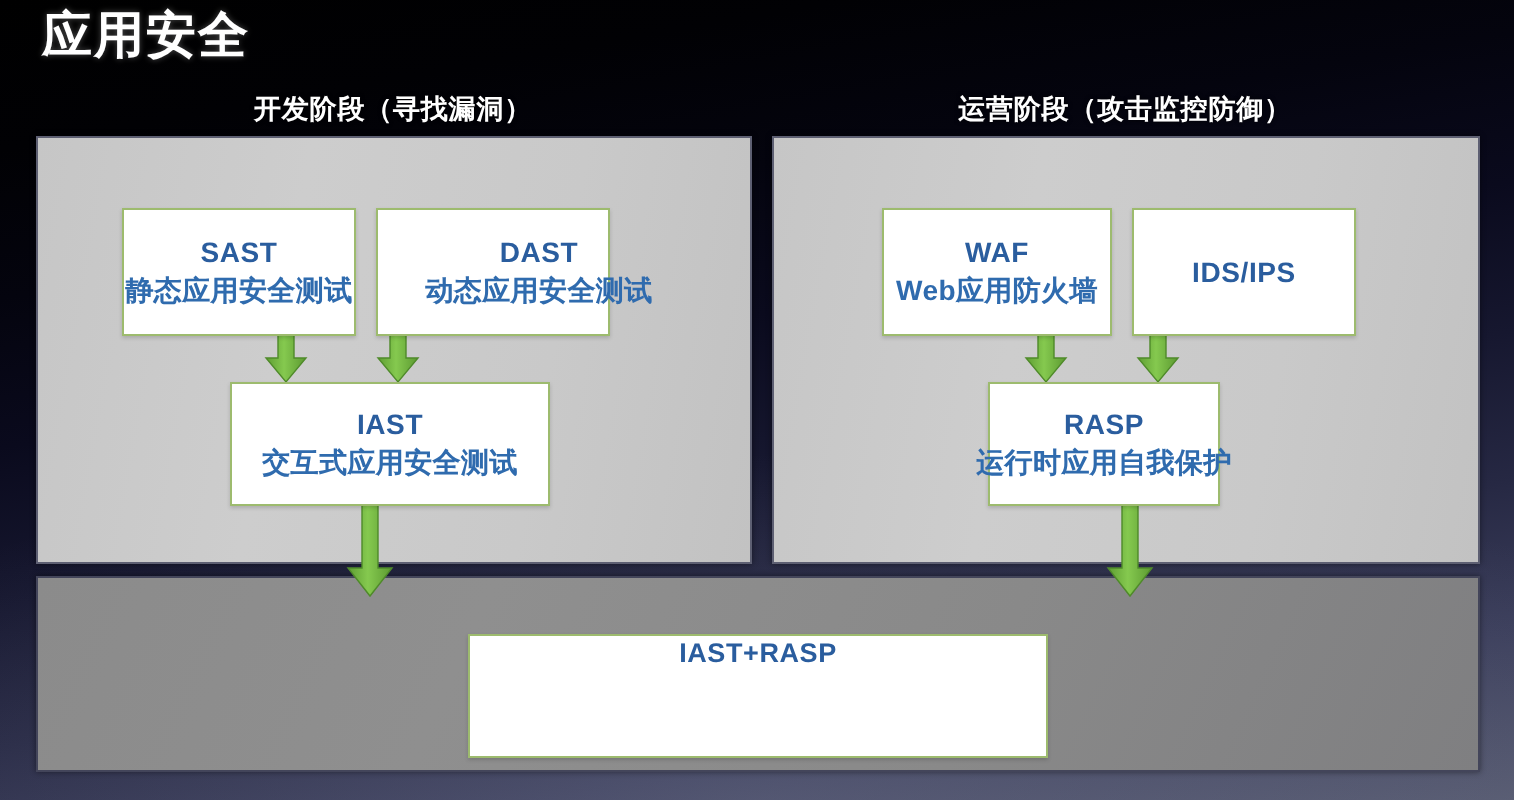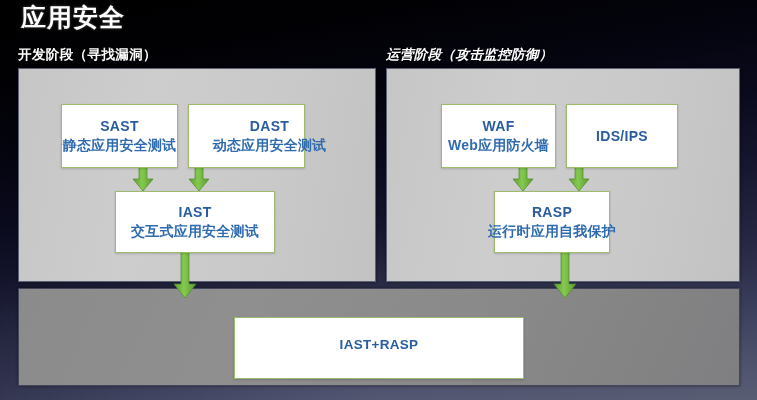--- a/index.html
+++ b/index.html
@@ -43,26 +43,26 @@
     text-shadow: 0 0 3px rgba(255,255,255,0.30);
     z-index: 5;
   }
 
   .phase-label {
     position: absolute;
     color: #ffffff;
     font-size: 13.5px;
     font-weight: 700;
     letter-spacing: 0.4px;
-    text-align: left;
+    text-align: center;
     z-index: 5;
     text-shadow: 0 0 2px rgba(0,0,0,0.85);
   }
   #label-dev  { left: 18px;  top: 46px; width: 357px; }
-  #label-ops  { left: 386px; top: 46px; width: 353px; font-style: italic; }
+  #label-ops  { left: 386px; top: 46px; width: 353px; }
 
   .panel {
     position: absolute;
     background: linear-gradient(100deg, #c6c6c6 0%, #cdcdcd 35%, #c9c9c9 70%, #c2c2c2 100%);
     border: 1px solid #5d5f72;
     box-shadow: 0 0 3px rgba(0,0,0,0.45);
     z-index: 2;
   }
   #panel-dev { left: 18px;  top: 68px;  width: 356px; height: 212px; }
   #panel-ops { left: 386px; top: 68px;  width: 352px; height: 212px; }
@@ -105,21 +105,20 @@
   #card-dast { left: 188px; top: 104px; width: 117px; height: 64px; padding-left: 46px; }
   #card-iast { left: 115px; top: 191px; width: 160px; height: 62px; }
   
   #card-waf  { left: 441px; top: 104px; width: 115px; height: 64px; }
   #card-ids  { left: 566px; top: 104px; width: 112px; height: 64px; }
   #card-rasp { left: 494px; top: 191px; width: 116px; height: 62px; }
   
   #card-combined {
     left: 234px; top: 317px; width: 290px; height: 62px;
     justify-content: flex-start;
-    padding-top: 18px;
   }
   #card-combined .abbr { font-size: 13.5px; }
 
   
   .arrow {
     position: absolute;
     z-index: 3;
   }
   .arrow svg { display: block; }
 

